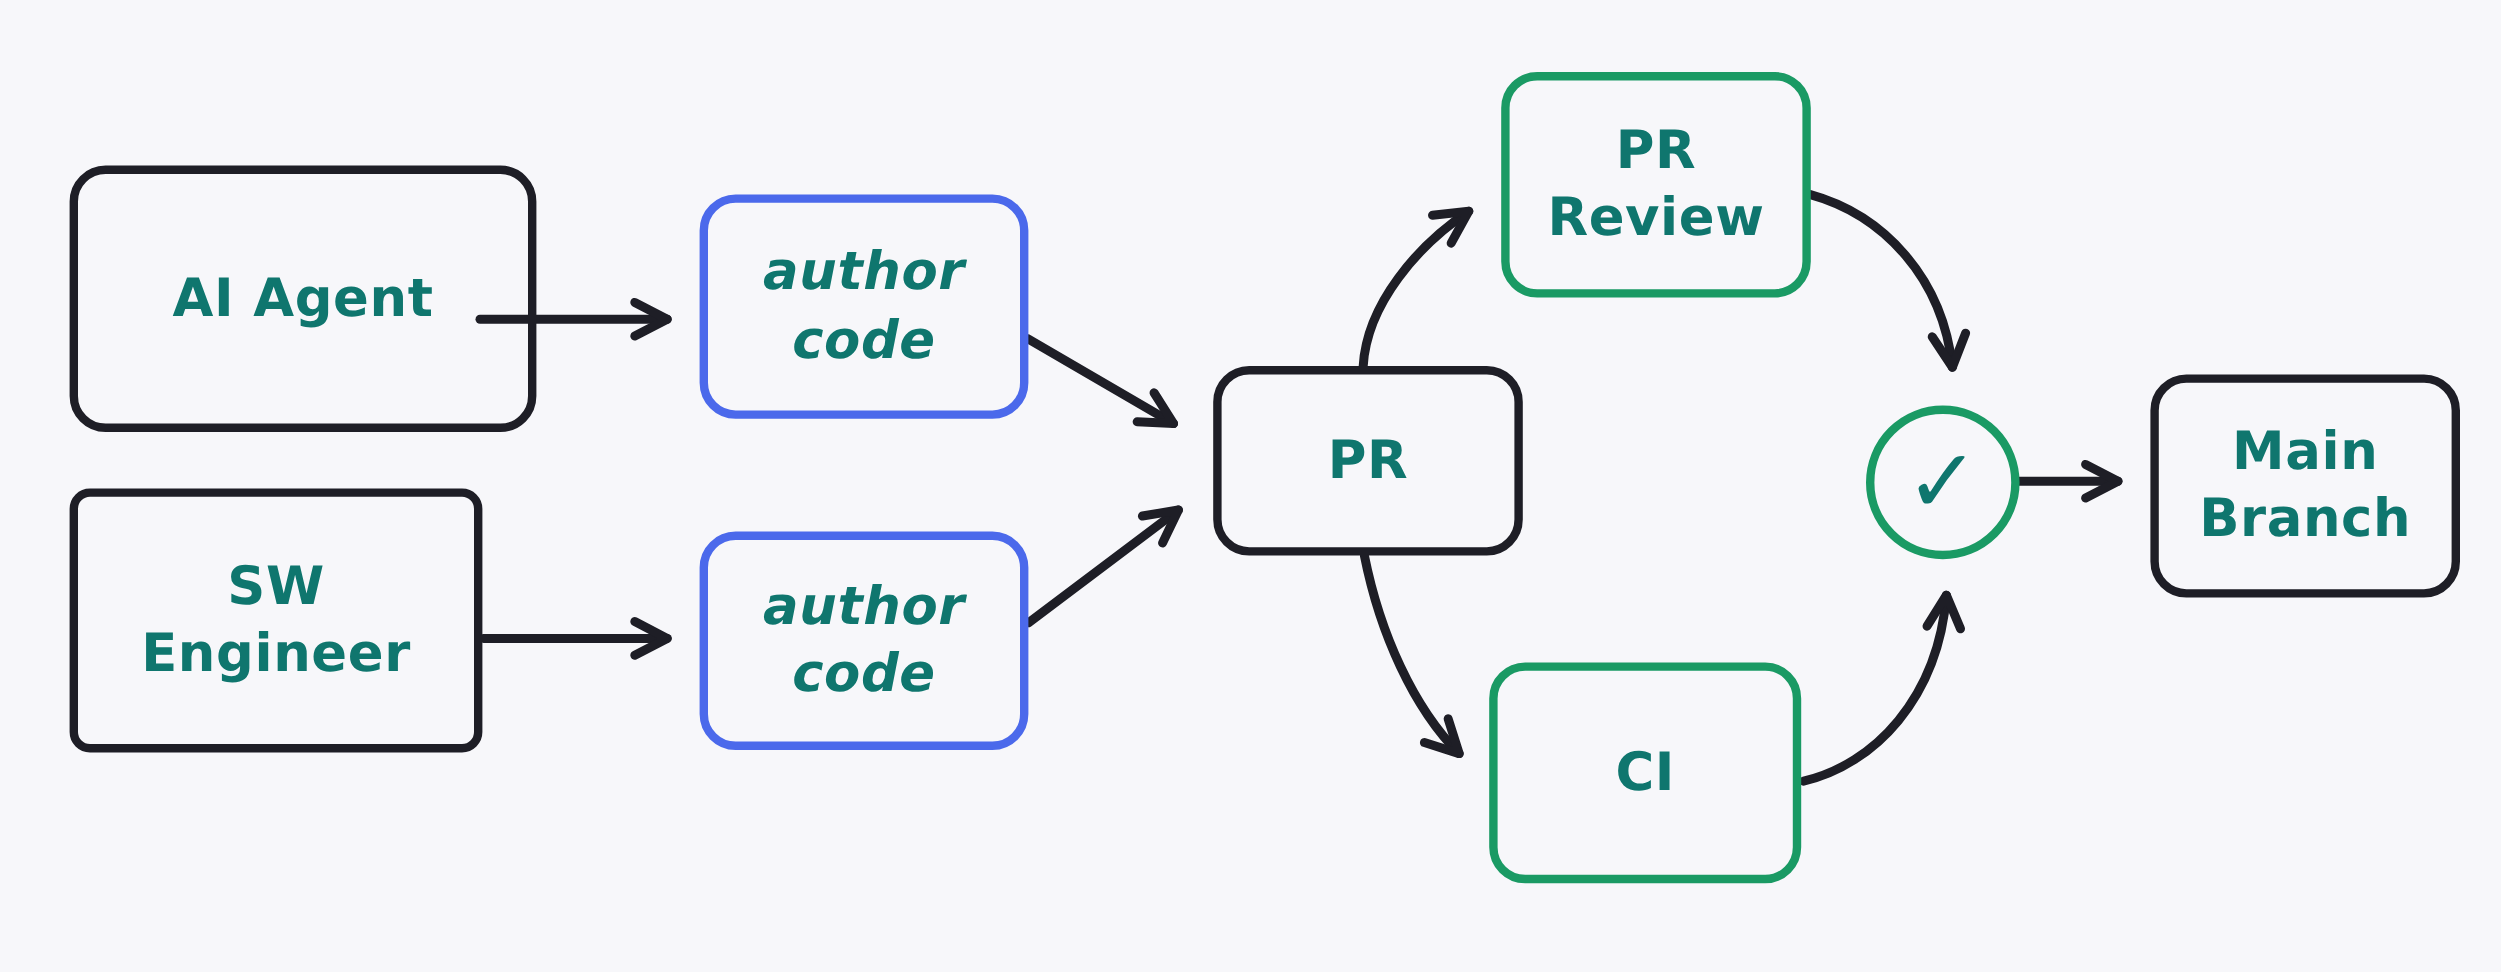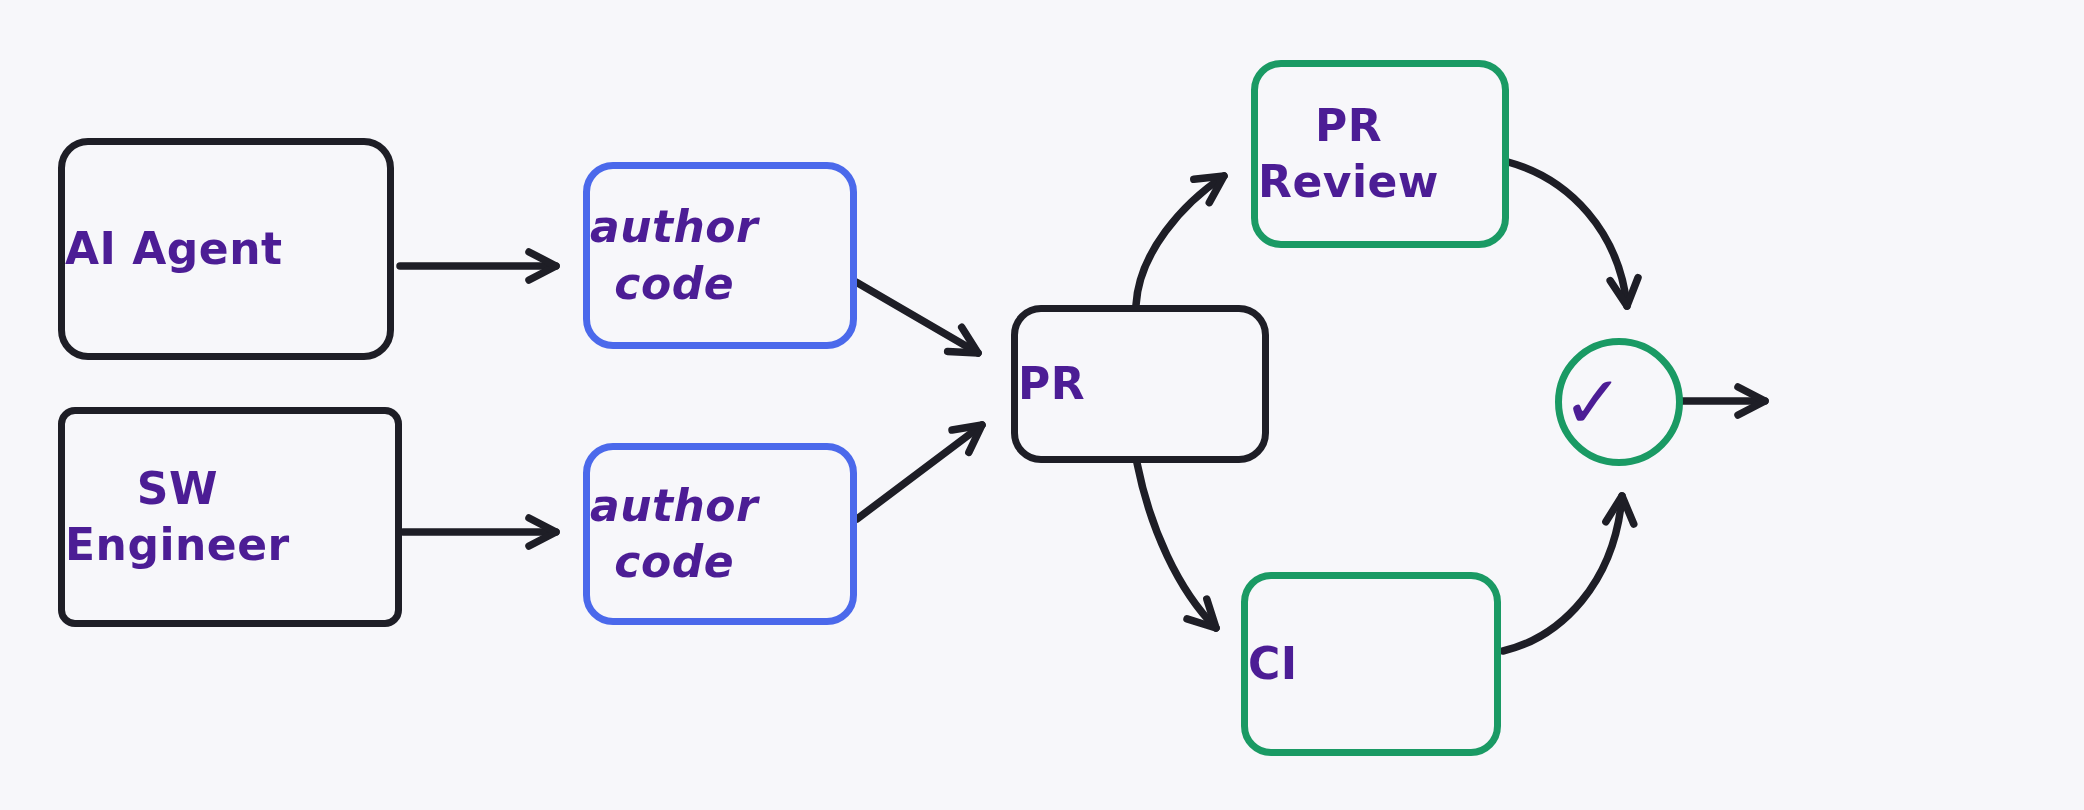--- a/index.html
+++ b/index.html
@@ -14,46 +14,47 @@
     background: #f7f7fa;
     overflow: hidden;
   }
   .node {
     position: absolute;
     box-sizing: border-box;
     border: 7px solid #1e1e26;
     border-radius: 30px;
     display: flex;
     align-items: center;
+    justify-content: center;
     text-align: center;
-    color: #4c1d95;
+    color: #0f766e;
     font-size: 44px;
     font-weight: 600;
     line-height: 1.28;
     letter-spacing: 0.5px;
     white-space: pre-line;
     background: transparent;
   }
   .node.blue  { border-color: #4b69eb; font-style: italic; }
   .node.green { border-color: #1a9a64; }
   .node.circle {
     border-radius: 50%;
     border-color: #1a9a64;
     font-size: 74px;
     font-weight: 700;
     line-height: 1;
   }
   
-  .n-ai-agent     { left:  58px; top: 138px; width: 336px; height: 222px; }
+  .n-ai-agent     { left:  58px; top: 138px; width: 389px; height: 222px; }
   .n-sw-engineer  { left:  58px; top: 407px; width: 344px; height: 220px; border-radius: 17px; }
   .n-author-top   { left: 583px; top: 162px; width: 274px; height: 187px; }
   .n-author-bot   { left: 583px; top: 443px; width: 274px; height: 182px; }
   .n-pr           { left:1011px; top: 305px; width: 258px; height: 158px; }
   .n-pr-review    { left:1251px; top:  60px; width: 258px; height: 188px; }
-  .n-ci           { left:1241px; top: 552px; width: 260px; height: 184px; margin-top: 20px; }
+  .n-ci           { left:1241px; top: 552px; width: 260px; height: 184px; }
   .n-check        { left:1555px; top: 338px; width: 128px; height: 128px; }
   .n-main-branch  { left:1792px; top: 312px; width: 258px; height: 186px; }
   .edges {
     position: absolute;
     inset: 0;
     pointer-events: none;
   }
   .edge {
     fill: none;
     stroke: #1e1e26;
@@ -113,14 +114,18 @@
   </div>
 
   <div class="node green n-ci">
     <span>CI</span>
   </div>
 
   <div class="node circle n-check">
     <span>✓</span>
   </div>
 
+  <div class="node n-main-branch">
+    <span>Main
+Branch</span>
+  </div>
 
 </div>
 
 </body></html>

